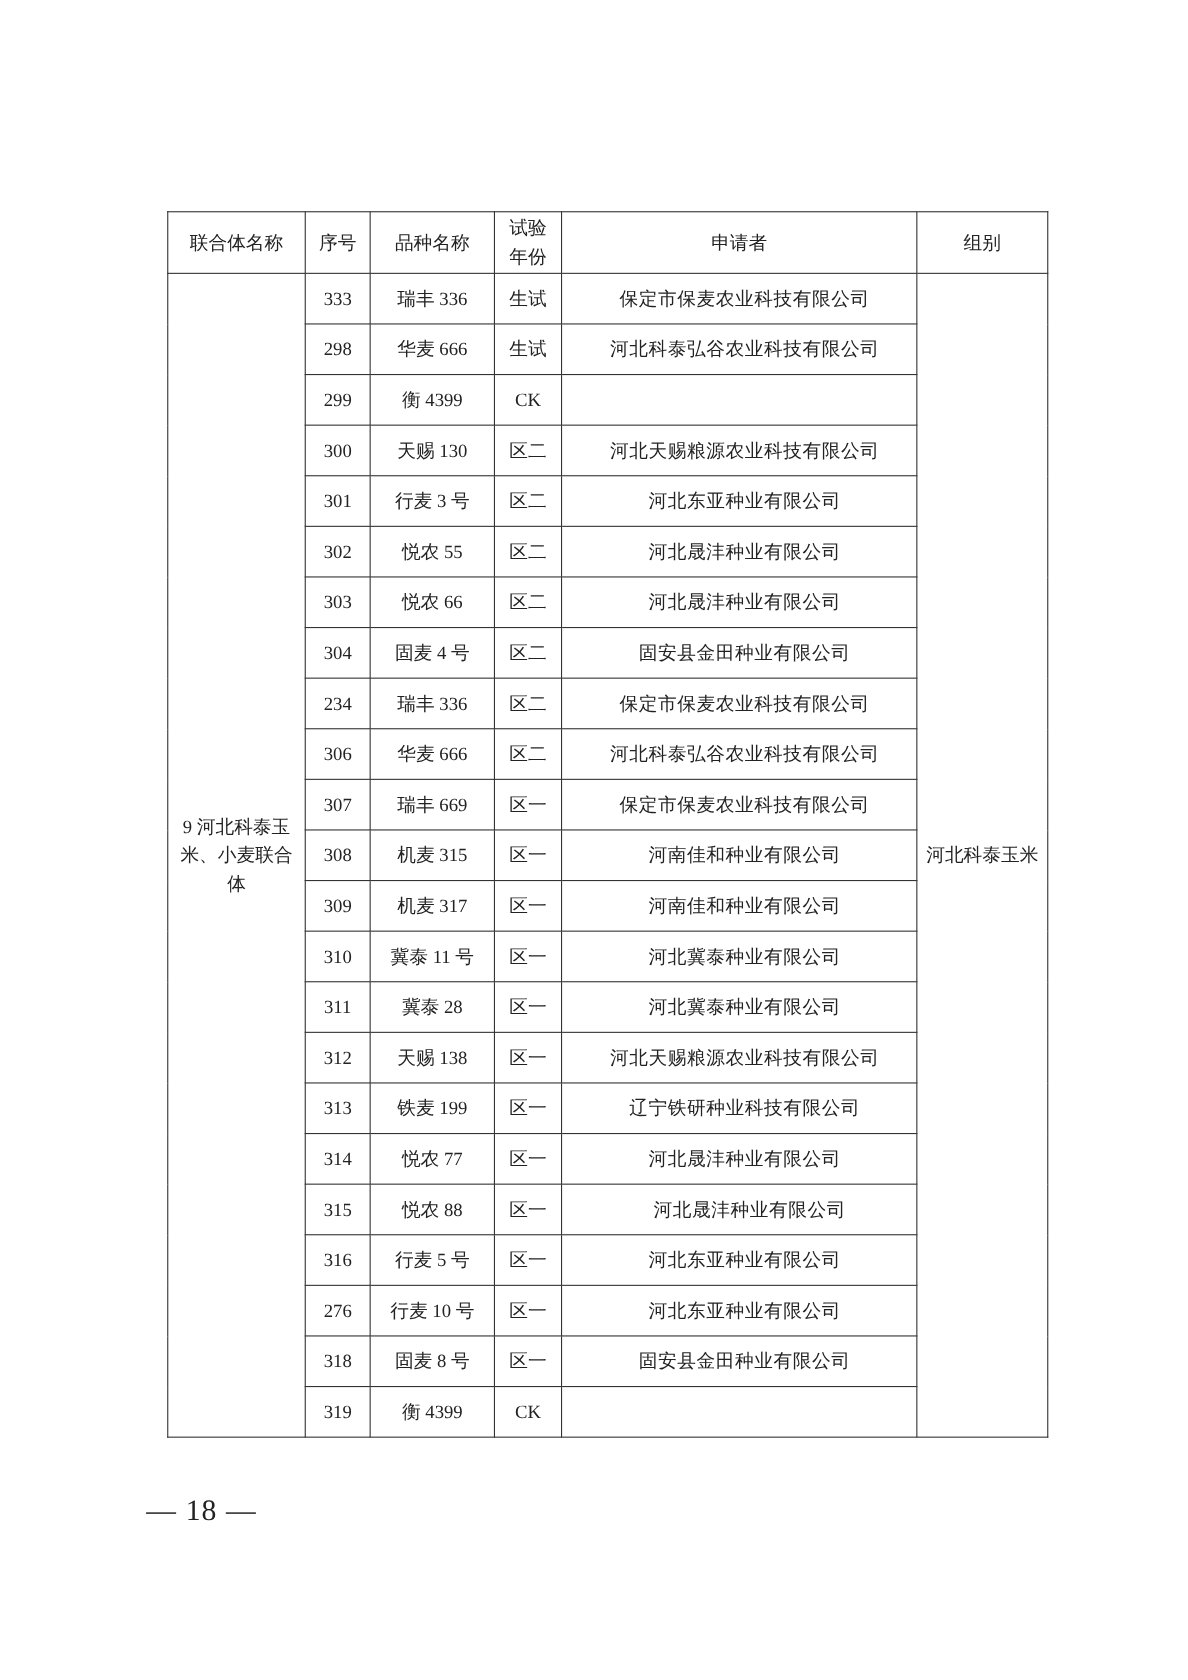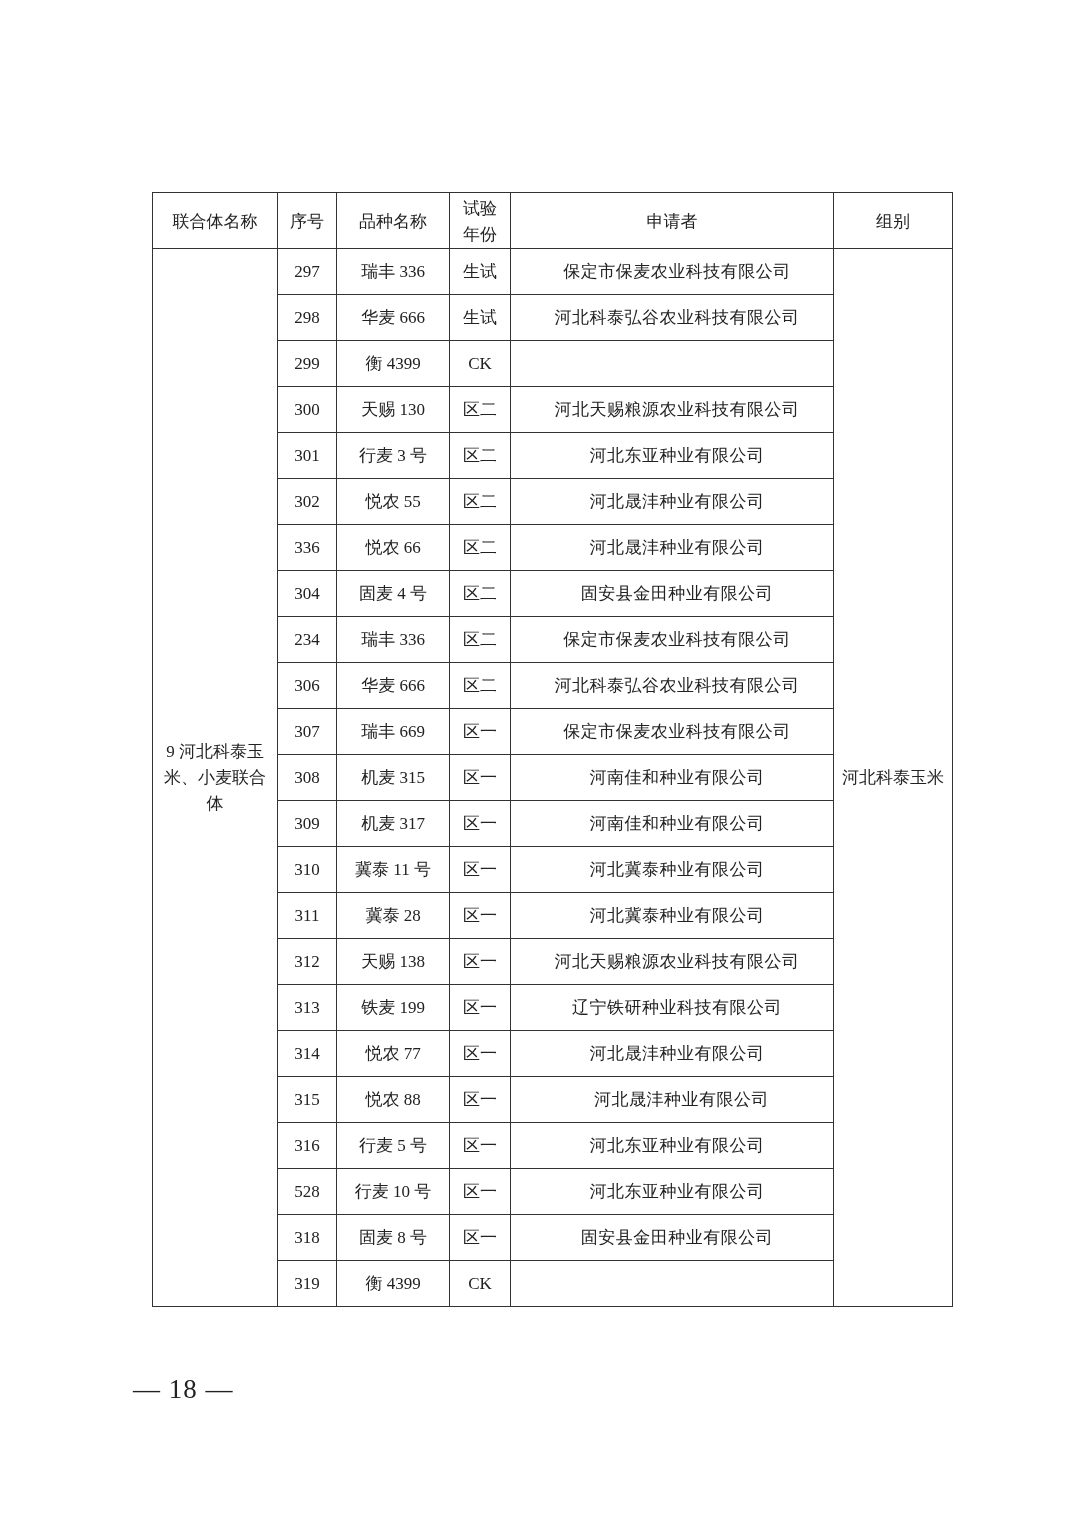--- a/index.html
+++ b/index.html
@@ -68,21 +68,20 @@
     col.c4 { width: 61px; }
     col.c5 { width: 323px; }
     col.c6 { width: 119px; }
     .footer {
       position: absolute;
       left: 133px;
       top: 1358px;
       font-size: 27px;
       color: #222;
       letter-spacing: 1px;
-      margin-top: 16px;
     }
   </style>
 </head>
 <body>
 
 <div class="page">
   <table class="grid">
     <colgroup>
       <col class="c1">
         <col class="c2">
@@ -100,21 +99,21 @@
           <div>试验</div>
           <div>年份</div>
         </th>
         <th>申请者</th>
         <th>组别</th>
       </tr>
     </thead>
     <tbody id="tbody">
     <tr>
           <td class="merged" rowspan="23">9 河北科泰玉米、小麦联合体</td>
-          <td>297</td>
+          <td>333</td>
           <td>瑞丰 336</td>
           <td>生试</td>
           <td class="applicant">保定市保麦农业科技有限公司</td>
           <td class="merged" rowspan="23">河北科泰玉米</td>
         </tr>
         <tr>
           <td>298</td>
           <td>华麦 666</td>
           <td>生试</td>
           <td class="applicant">河北科泰弘谷农业科技有限公司</td>
@@ -137,21 +136,21 @@
           <td>区二</td>
           <td class="applicant">河北东亚种业有限公司</td>
         </tr>
         <tr>
           <td>302</td>
           <td>悦农 55</td>
           <td>区二</td>
           <td class="applicant">河北晟沣种业有限公司</td>
         </tr>
         <tr>
-          <td>336</td>
+          <td>303</td>
           <td>悦农 66</td>
           <td>区二</td>
           <td class="applicant">河北晟沣种业有限公司</td>
         </tr>
         <tr>
           <td>304</td>
           <td>固麦 4 号</td>
           <td>区二</td>
           <td class="applicant">固安县金田种业有限公司</td>
         </tr>
@@ -221,21 +220,21 @@
           <td>区一</td>
           <td class="applicant indent">河北晟沣种业有限公司</td>
         </tr>
         <tr>
           <td>316</td>
           <td>行麦 5 号</td>
           <td>区一</td>
           <td class="applicant">河北东亚种业有限公司</td>
         </tr>
         <tr>
-          <td>528</td>
+          <td>276</td>
           <td>行麦 10 号</td>
           <td>区一</td>
           <td class="applicant">河北东亚种业有限公司</td>
         </tr>
         <tr>
           <td>318</td>
           <td>固麦 8 号</td>
           <td>区一</td>
           <td class="applicant">固安县金田种业有限公司</td>
         </tr>

